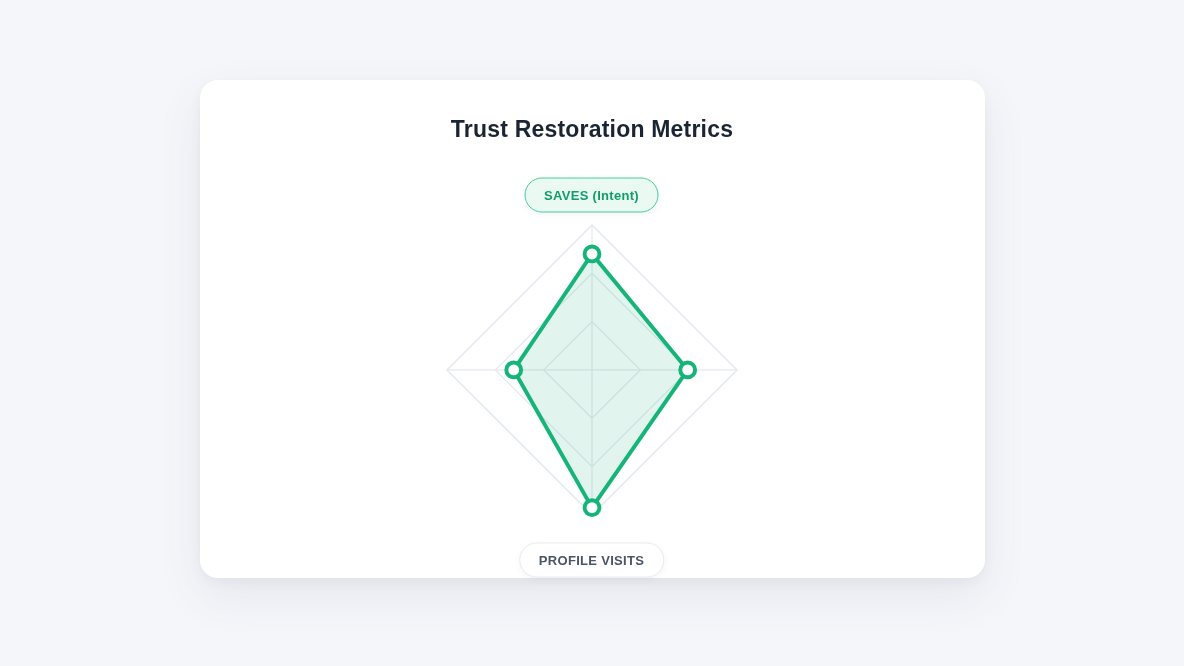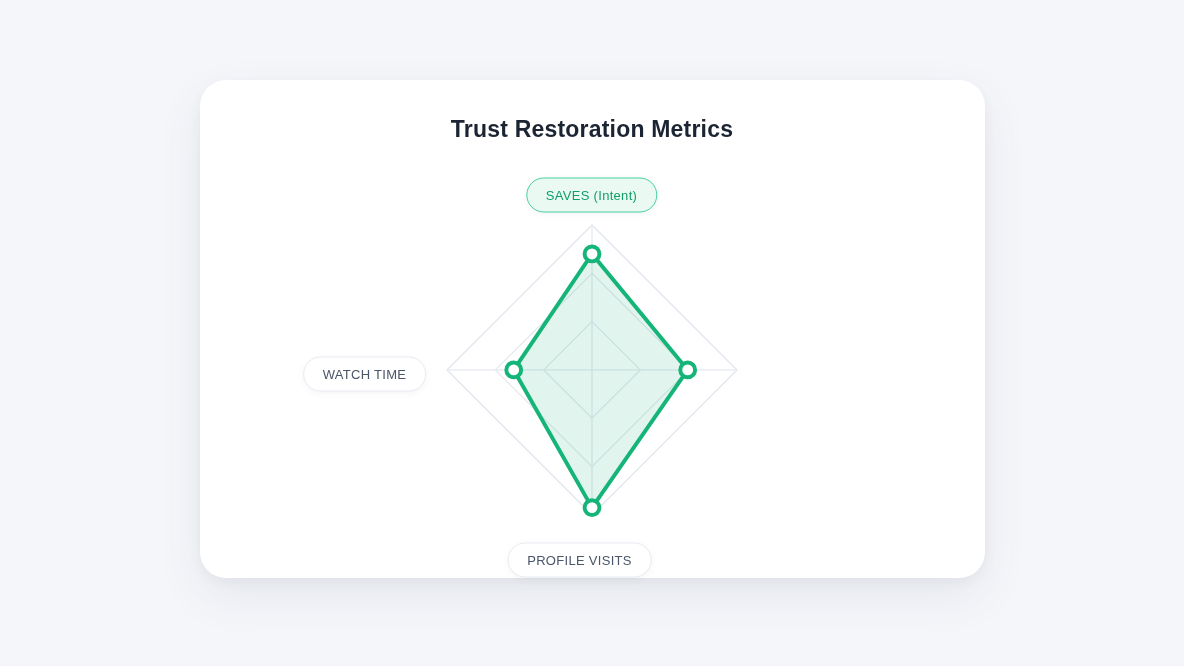--- a/index.html
+++ b/index.html
@@ -6,53 +6,53 @@
   body{
     width:1184px;height:666px;overflow:hidden;
     background:#f5f6fa;
     font-family:"Liberation Sans", sans-serif;
   }
   .card{
     position:relative;
     width:785px;height:498px;
     margin:80px auto 0;
     background:#ffffff;
-    border-radius:26px;
+    border-radius:18px;
     box-shadow:0 18px 45px rgba(71,85,105,.09), 0 4px 12px rgba(71,85,105,.05);
   }
   .title{
     position:absolute;top:36px;left:0;right:0;margin:0;
     text-align:center;
     font-size:23px;font-weight:bold;
     color:var(--title_text);
     letter-spacing:.2px;
   }
   .radar{
     position:absolute;left:0;top:0;width:100%;height:100%;
     display:block;
   }
   .pill{
     position:absolute;transform:translate(-50%,-50%);
     padding:9px 19px;border-radius:999px;
     background:#ffffff;
     border:1px solid var(--pill_border);
     color:var(--pill_text);
-    font-family:inherit;font-weight:normal;font-size:13px;letter-spacing:.3px;
+    font-family:inherit;font-weight:bold;font-size:13px;letter-spacing:.3px;
     white-space:nowrap;
     box-shadow:0 2px 6px rgba(100,116,139,.07);
     cursor:pointer;
   }
   .pill.active{
     background:var(--pill_active_bg);
     border:1.5px solid var(--pill_active_border);
     color:var(--pill_active_text);
   }
   .pill-top{left:392px;top:115px}
   .pill-right{left:619px;top:294px}
-  .pill-bottom{left:380px;top:480px}
+  .pill-bottom{left:392px;top:480px}
   .pill-left{left:165px;top:294px}
 </style>
 </head>
 <body>
 
 <div class="page">
   <div class="card">
 
     <h1 class="title">Trust Restoration Metrics</h1>
 
@@ -69,15 +69,14 @@
         <circle cx="489.02" cy="294" r="7.5" fill="#ffffff" stroke="#15b478" stroke-width="4"></circle>
         <circle cx="392" cy="433.65" r="7.5" fill="#ffffff" stroke="#15b478" stroke-width="4"></circle>
         <circle cx="312.62" cy="294" r="7.5" fill="#ffffff" stroke="#15b478" stroke-width="4"></circle>
       </svg>
 
     <button class="pill pill-top active">SAVES (Intent)</button>
 
 
     <button class="pill pill-bottom">PROFILE VISITS</button>
 
-    <button class="pill pill-left">WATCH TIME</button>
   </div>
 </div>
 
 </body></html>

